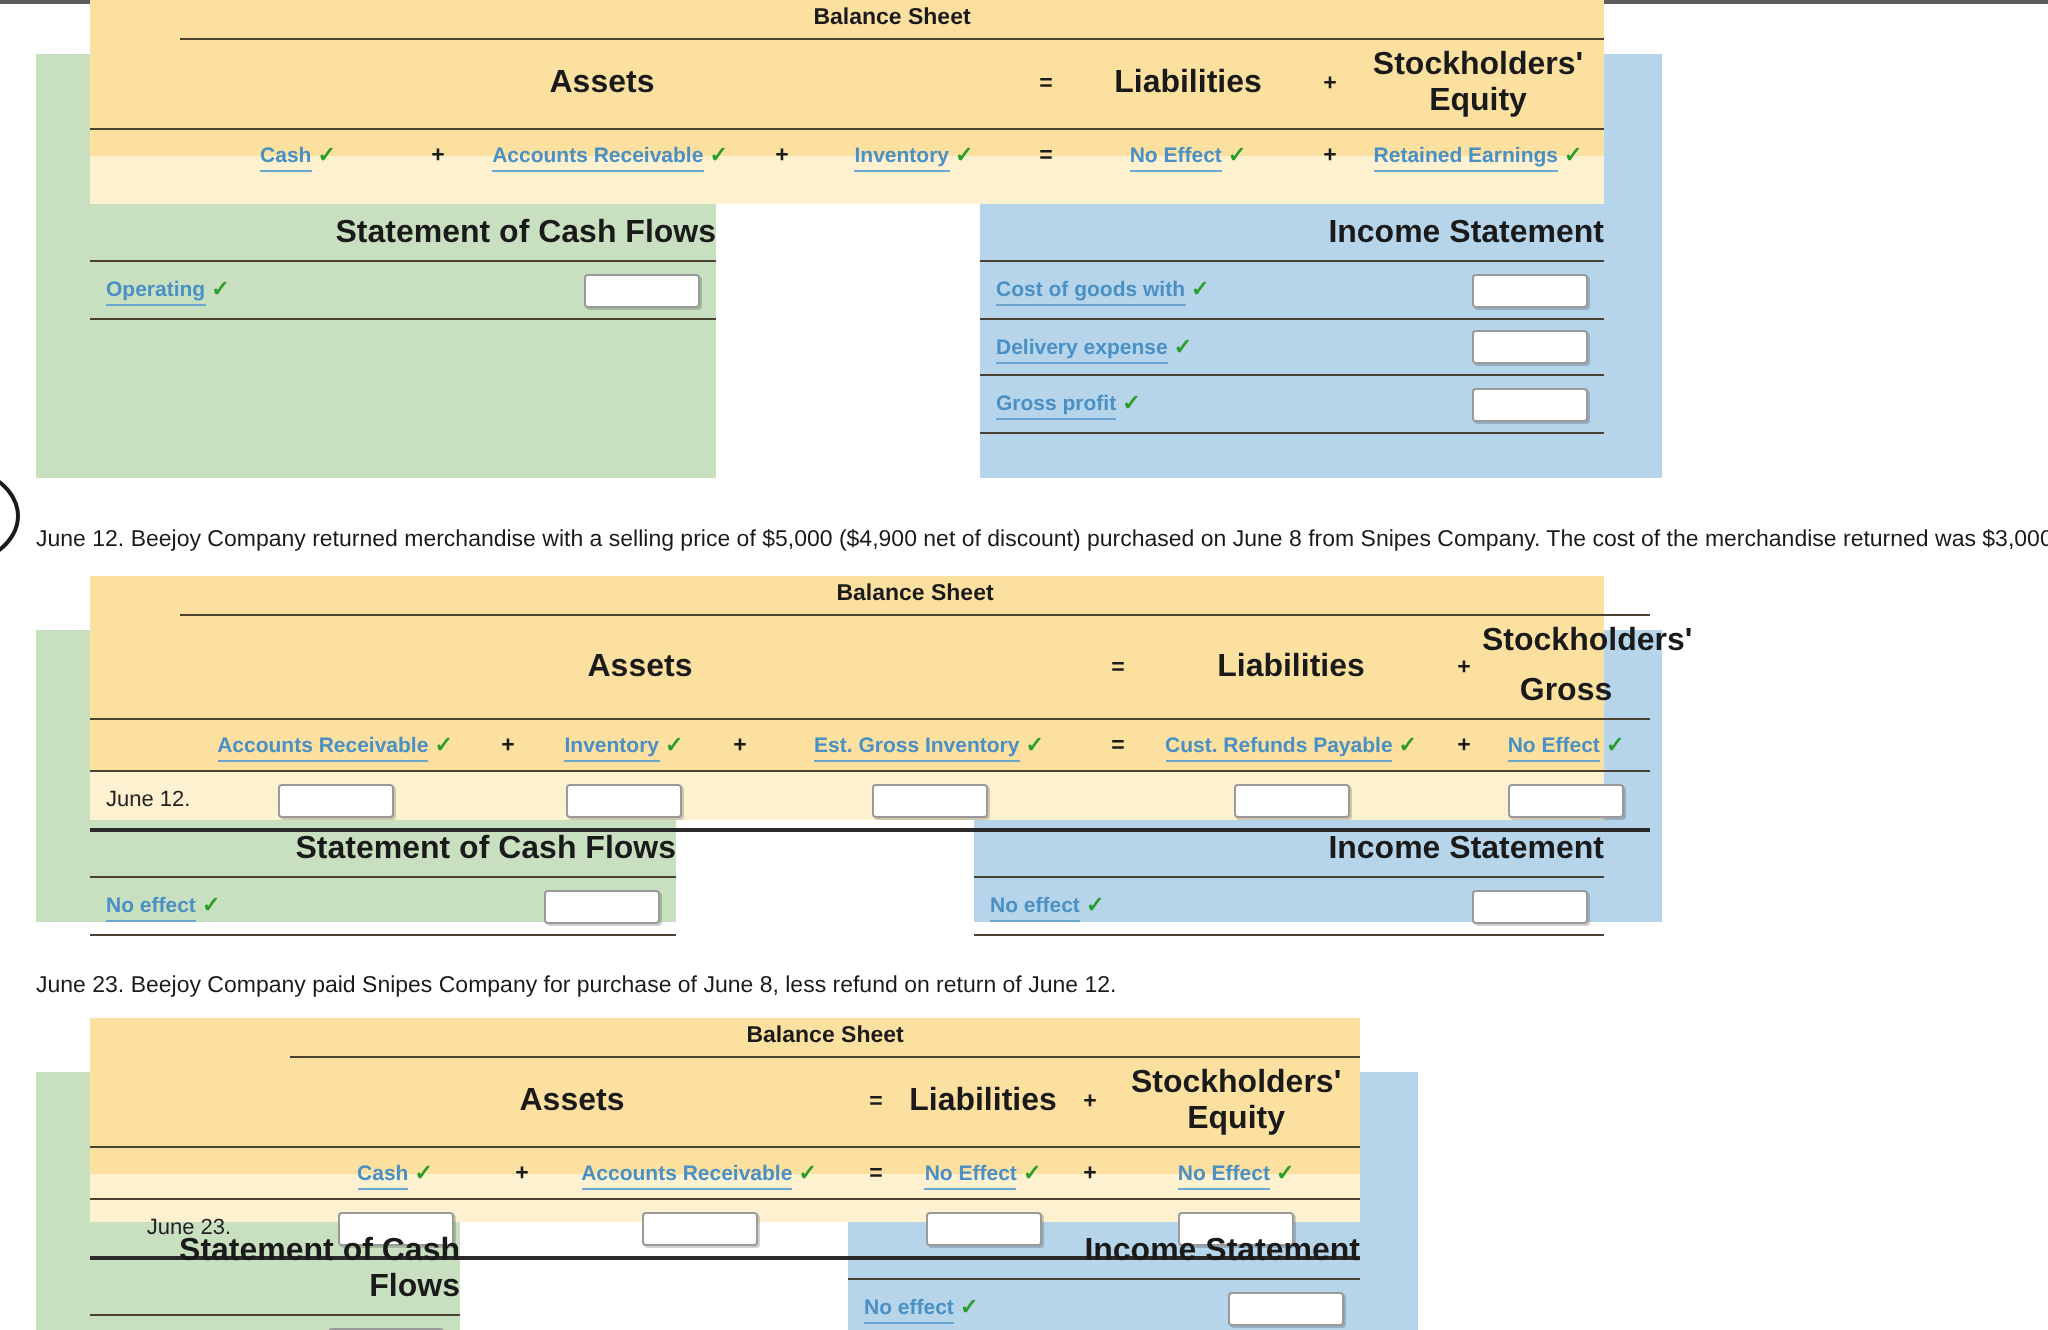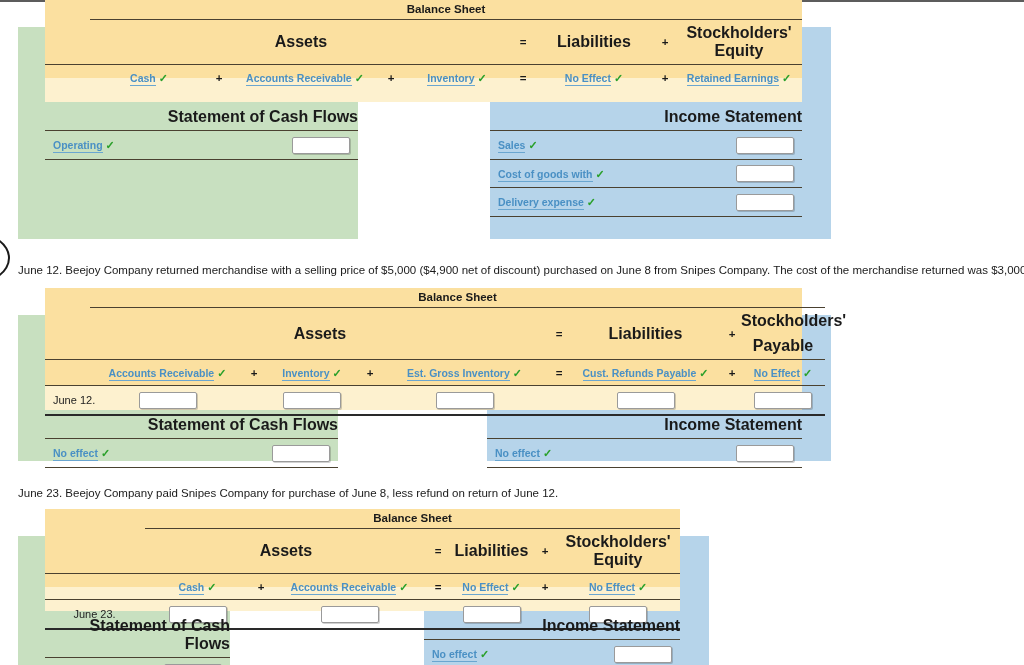--- a/index.html
+++ b/index.html
@@ -232,37 +232,37 @@
     <colgroup>
         <col style="width:239px">
         <col style="width:73px">
       </colgroup>
     <tbody>
         <tr>
       <td class="stmt-title rule-bot" colspan="2">Income Statement</td>
     </tr>
     <tr>
       <td class="stmt-line rule-bot">
-        <span class="lnk">Sales</span><span class="chk">✓</span>
-      </td>
-      <td class="stmt-val rule-bot">
-        <input class="entry" value="" style="">
-      </td>
-    </tr>
-    <tr>
-      <td class="stmt-line rule-bot">
         <span class="lnk">Cost of goods with</span><span class="chk">✓</span>
       </td>
       <td class="stmt-val rule-bot">
         <input class="entry" value="" style="">
       </td>
     </tr>
     <tr>
       <td class="stmt-line rule-bot">
         <span class="lnk">Delivery expense</span><span class="chk">✓</span>
+      </td>
+      <td class="stmt-val rule-bot">
+        <input class="entry" value="" style="">
+      </td>
+    </tr>
+    <tr>
+      <td class="stmt-line rule-bot">
+        <span class="lnk">Gross profit</span><span class="chk">✓</span>
       </td>
       <td class="stmt-val rule-bot">
         <input class="entry" value="" style="">
       </td>
     </tr>
   </tbody>
     </table>
 </div>
 
 <div class="desc" style="left:18px; top:264px;">June 12. Beejoy Company returned merchandise with a selling price of $5,000 ($4,900 net of discount) purchased on June 8 from Snipes Company. The cost of the merchandise returned was $3,000.</div>
@@ -293,21 +293,21 @@
       <td class="bs-title" colspan="9">Balance Sheet</td>
     </tr>
     <tr>
       <td></td>
       <td class="grp-head rule-top" colspan="5">Assets</td>
       <td class="op rule-top">=</td>
       <td class="grp-head rule-top">Liabilities</td>
       <td class="op rule-top">+</td>
       <td class="grp-head rule-top">
         <div>Stockholders'</div>
-        <div style="margin-top:7px">Payable</div>
+        <div style="margin-top:7px">Gross</div>
       </td>
     </tr>
     <tr>
       <td class="rule-top"></td>
       <td class="acct rule-top">
         <span class="lnk">Accounts Receivable</span><span class="chk">✓</span>
       </td>
       <td class="op rule-top">+</td>
       <td class="acct rule-top">
         <span class="lnk">Inventory</span><span class="chk">✓</span>

